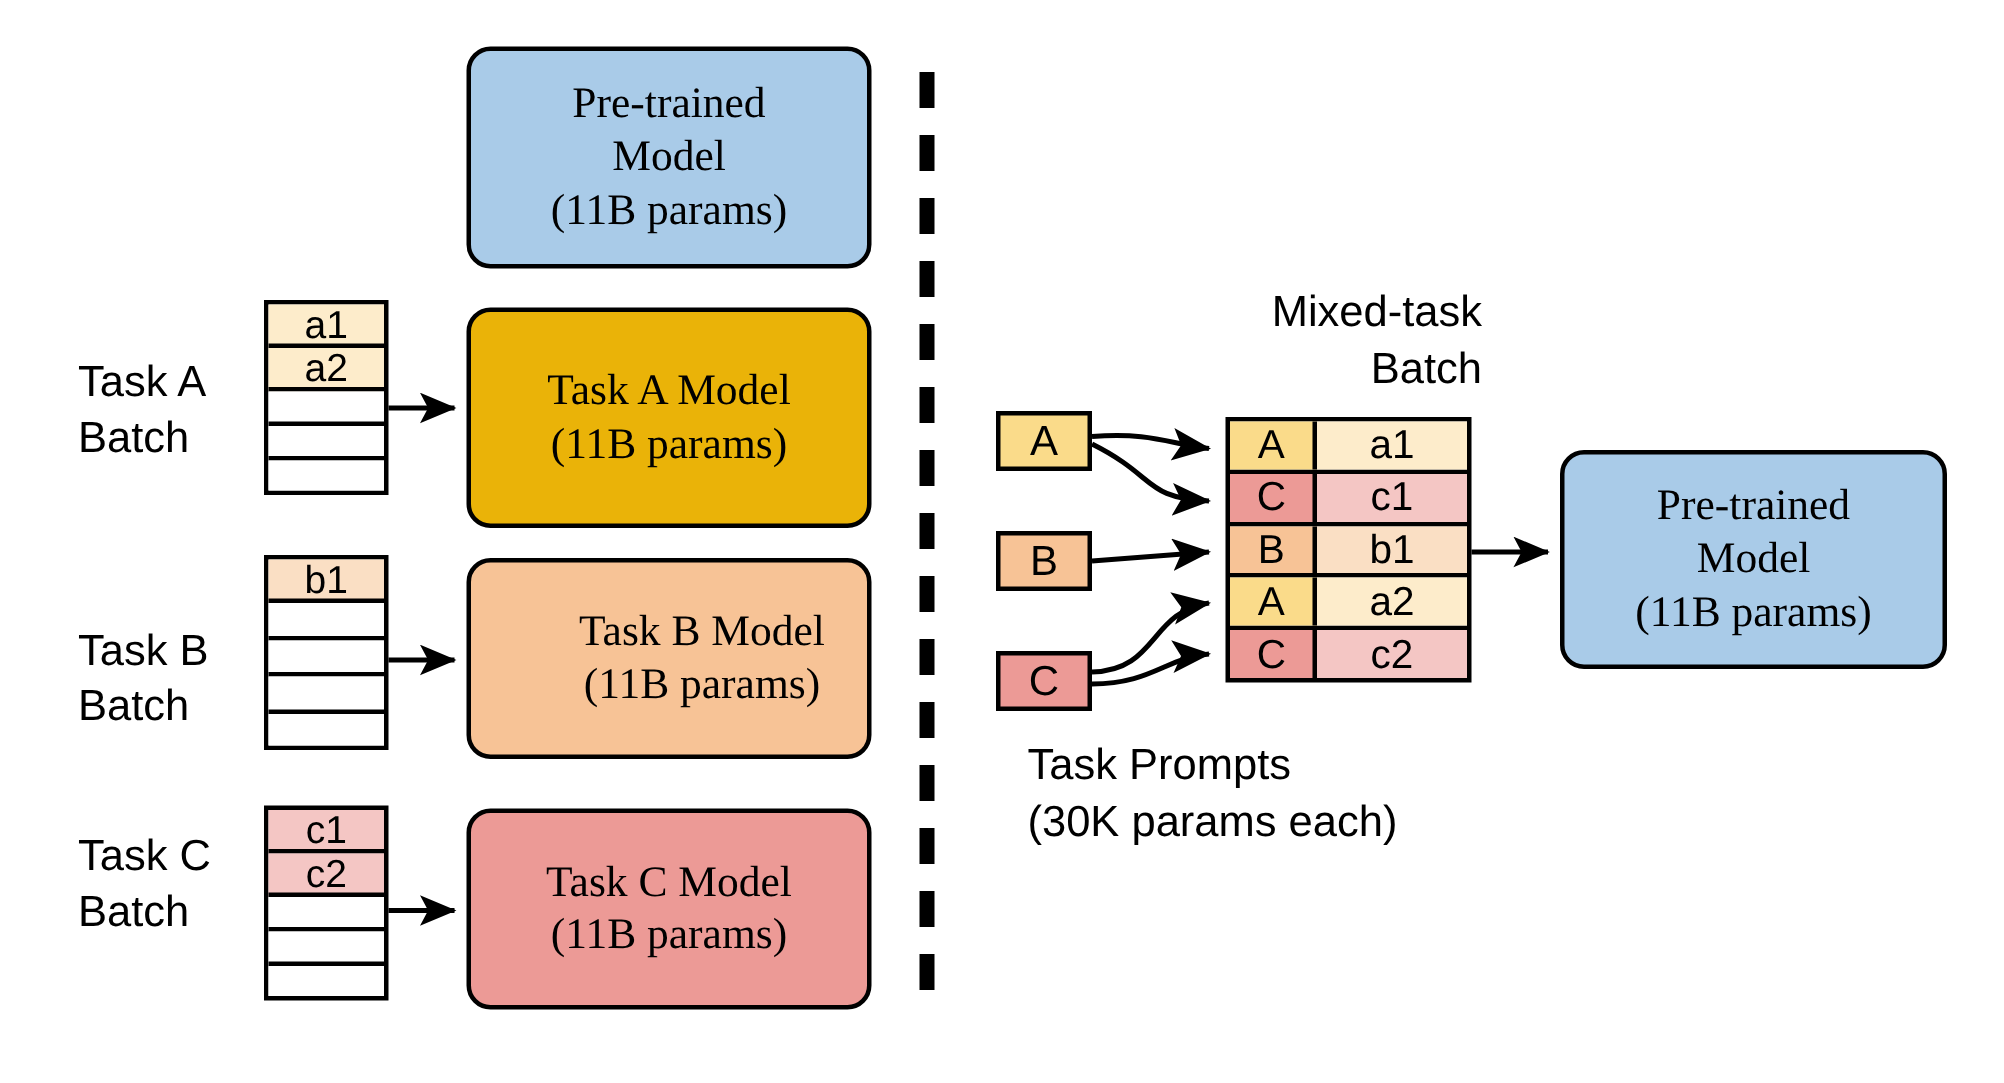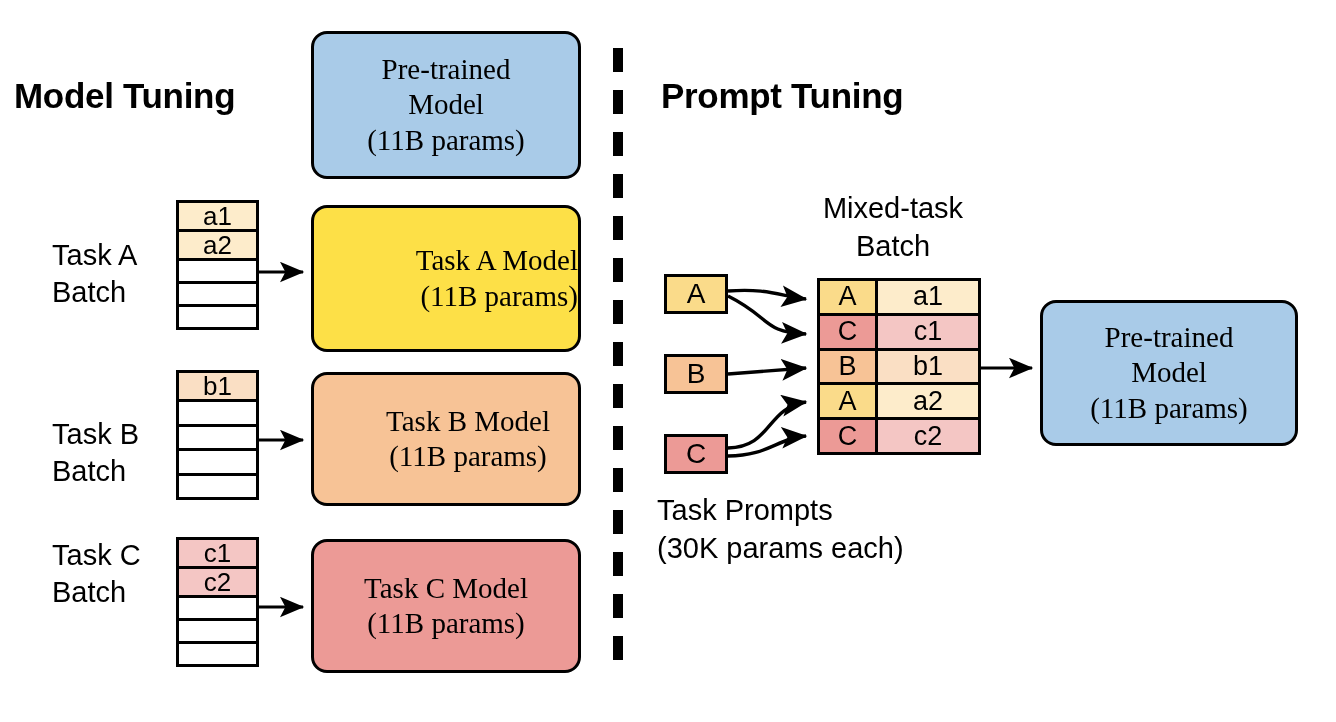--- a/index.html
+++ b/index.html
@@ -124,21 +124,21 @@
     align-items: center;
     justify-content: center;
     font-size: 28px;
     line-height: 1;
   }
 
   
   .caption {
     font-size: 29px;
     line-height: 1.3;
-    text-align: center;
+    text-align: right;
     white-space: nowrap;
   }
   .caption-left {
     font-size: 29px;
     line-height: 1.3;
     text-align: left;
     white-space: nowrap;
   }
 
   svg.overlay {
@@ -147,90 +147,88 @@
     width: 1336px;
     height: 722px;
     pointer-events: none;
   }
 </style>
 </head>
 <body>
 
 <div class="stage">
 
-  <div class="section-title abs" style="left:14px; top:78px;">Model Tuning</div>
 
   <div class="model-box abs" id="left-pretrained" style="left: 311px; top: 31px; width: 270px; height: 148px; background: rgb(169, 203, 232);">
     <span class="ln">Pre-trained</span>
     <span class="ln">Model</span>
     <span class="ln">(11B params)</span>
   </div>
 
   <div class="batch-label abs" style="left:52px; top:237px;">
     <div>Task A</div>
     <div>Batch</div>
   </div>
   <div class="batch-table abs" id="batch-a" style="left:176px; top:200px; width:83px; height:130px;">
     <div class="batch-row" style="background: rgb(253, 236, 203);">a1</div>
     <div class="batch-row" style="background: rgb(253, 236, 203);">a2</div>
     <div class="batch-row" style="background: rgb(255, 255, 255);"></div>
     <div class="batch-row" style="background: rgb(255, 255, 255);"></div>
     <div class="batch-row" style="background: rgb(255, 255, 255);"></div>
   </div>
-  <div class="model-box abs" id="model-a" style="left: 311px; top: 205px; width: 270px; height: 147px; background: #fde047; align-items: flex-end;">
+  <div class="model-box abs" id="model-a" style="left: 311px; top: 205px; width: 270px; height: 147px; background: #eab308;">
     <span class="ln">Task A Model</span>
     <span class="ln">(11B params)</span>
   </div>
 
   <div class="batch-label abs" style="left:52px; top:416px;">
     <div>Task B</div>
     <div>Batch</div>
   </div>
   <div class="batch-table abs" id="batch-b" style="left:176px; top:370px; width:83px; height:130px;">
     <div class="batch-row" style="background: rgb(250, 223, 196);">b1</div>
     <div class="batch-row" style="background: rgb(255, 255, 255);"></div>
     <div class="batch-row" style="background: rgb(255, 255, 255);"></div>
     <div class="batch-row" style="background: rgb(255, 255, 255);"></div>
     <div class="batch-row" style="background: rgb(255, 255, 255);"></div>
   </div>
   <div class="model-box abs" id="model-b" style="left: 311px; top: 372px; width: 270px; height: 134px; background: rgb(247, 195, 150); padding-left: 44px;">
     <span class="ln">Task B Model</span>
     <span class="ln">(11B params)</span>
   </div>
 
-  <div class="batch-label abs" style="left:52px; top:537px;">
+  <div class="batch-label abs" style="left:52px; top:553px;">
     <div>Task C</div>
     <div>Batch</div>
   </div>
   <div class="batch-table abs" id="batch-c" style="left:176px; top:537px; width:83px; height:130px;">
     <div class="batch-row" style="background: rgb(244, 198, 196);">c1</div>
     <div class="batch-row" style="background: rgb(244, 198, 196);">c2</div>
     <div class="batch-row" style="background: rgb(255, 255, 255);"></div>
     <div class="batch-row" style="background: rgb(255, 255, 255);"></div>
     <div class="batch-row" style="background: rgb(255, 255, 255);"></div>
   </div>
   <div class="model-box abs" id="model-c" style="left: 311px; top: 539px; width: 270px; height: 134px; background: rgb(236, 154, 150);">
     <span class="ln">Task C Model</span>
     <span class="ln">(11B params)</span>
   </div>
 
   <div class="divider abs" style="left:613px; top:48px; height:630px;"></div>
 
-  <div class="section-title abs" style="left:661px; top:78px;">Prompt Tuning</div>
 
   <div class="caption abs" style="left:798px; top:190px; width:190px;">
     <div>Mixed-task</div>
     <div>Batch</div>
   </div>
 
   <div class="prompt-chip abs" id="chip-a" style="left: 664px; top: 274px; width: 64px; height: 40px; background: rgb(250, 219, 138);">A</div>
   <div class="prompt-chip abs" id="chip-b" style="left: 664px; top: 354px; width: 64px; height: 40px; background: rgb(247, 195, 150);">B</div>
   <div class="prompt-chip abs" id="chip-c" style="left: 664px; top: 434px; width: 64px; height: 40px; background: rgb(236, 154, 150);">C</div>
 
-  <div class="caption-left abs" style="left:657px; top:492px;">
+  <div class="caption-left abs" style="left:685px; top:492px;">
     <div>Task Prompts</div>
     <div>(30K params each)</div>
   </div>
 
   <div class="mix-table abs" id="mix-table" style="left:817px; top:278px; width:164px; height:177px;">
     <div class="mix-row">
       <div class="mix-cell-task" style="background: rgb(250, 219, 138);">A</div>
       <div class="mix-cell-ex" style="background: rgb(253, 236, 203);">a1</div>
     </div>
     <div class="mix-row">

